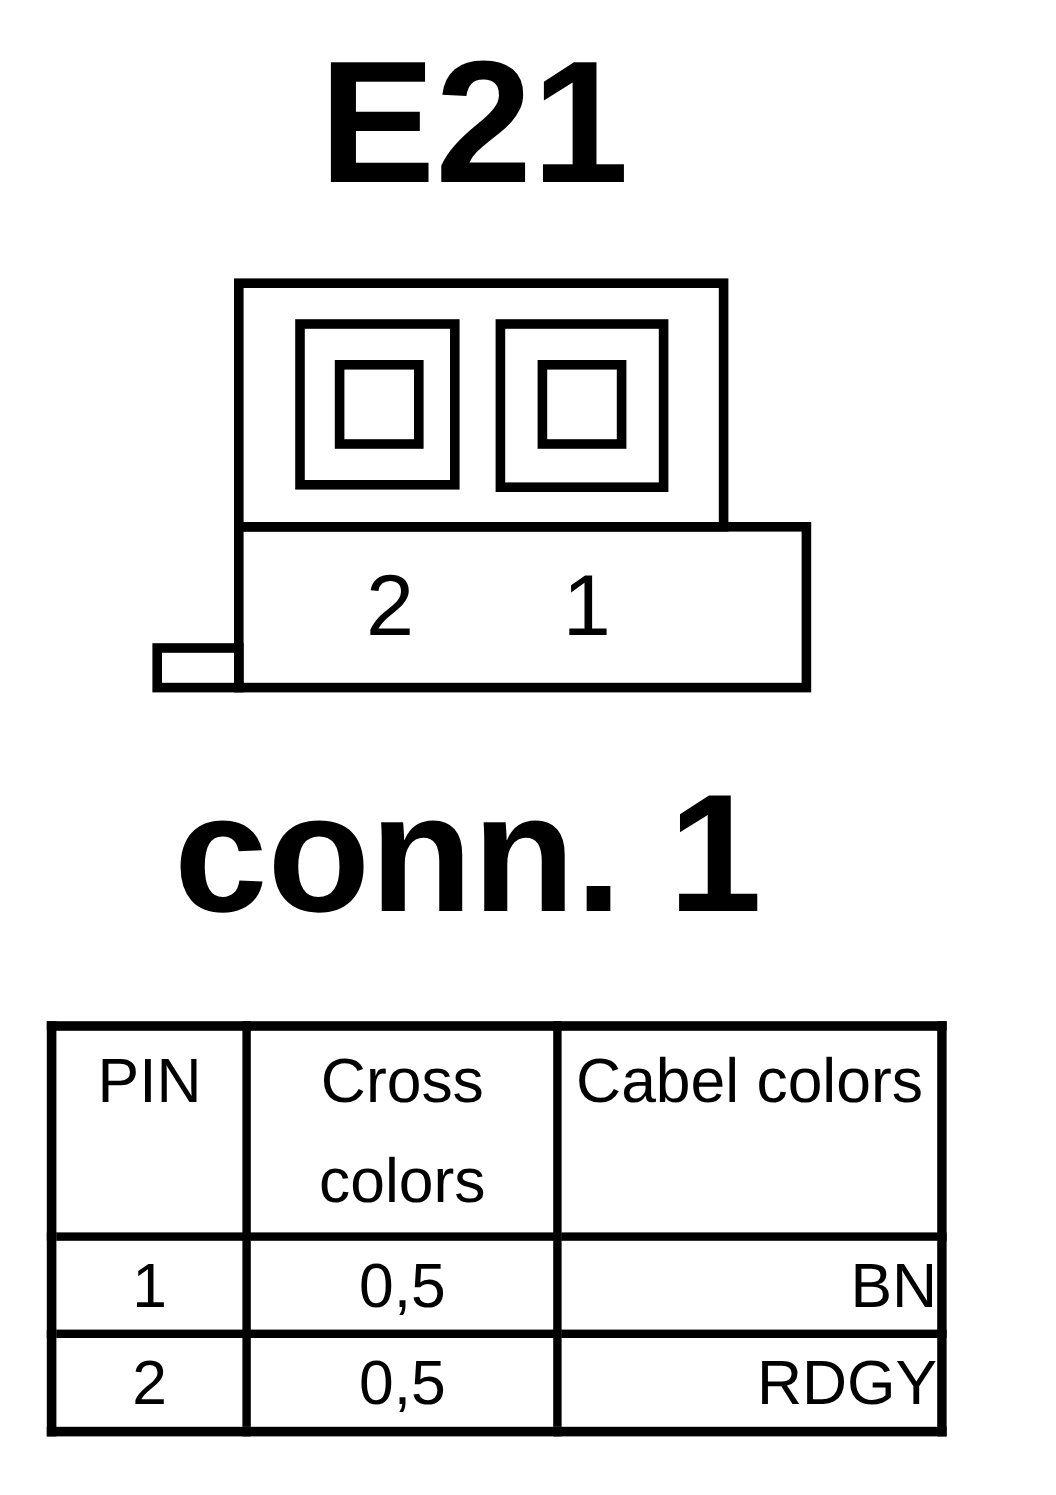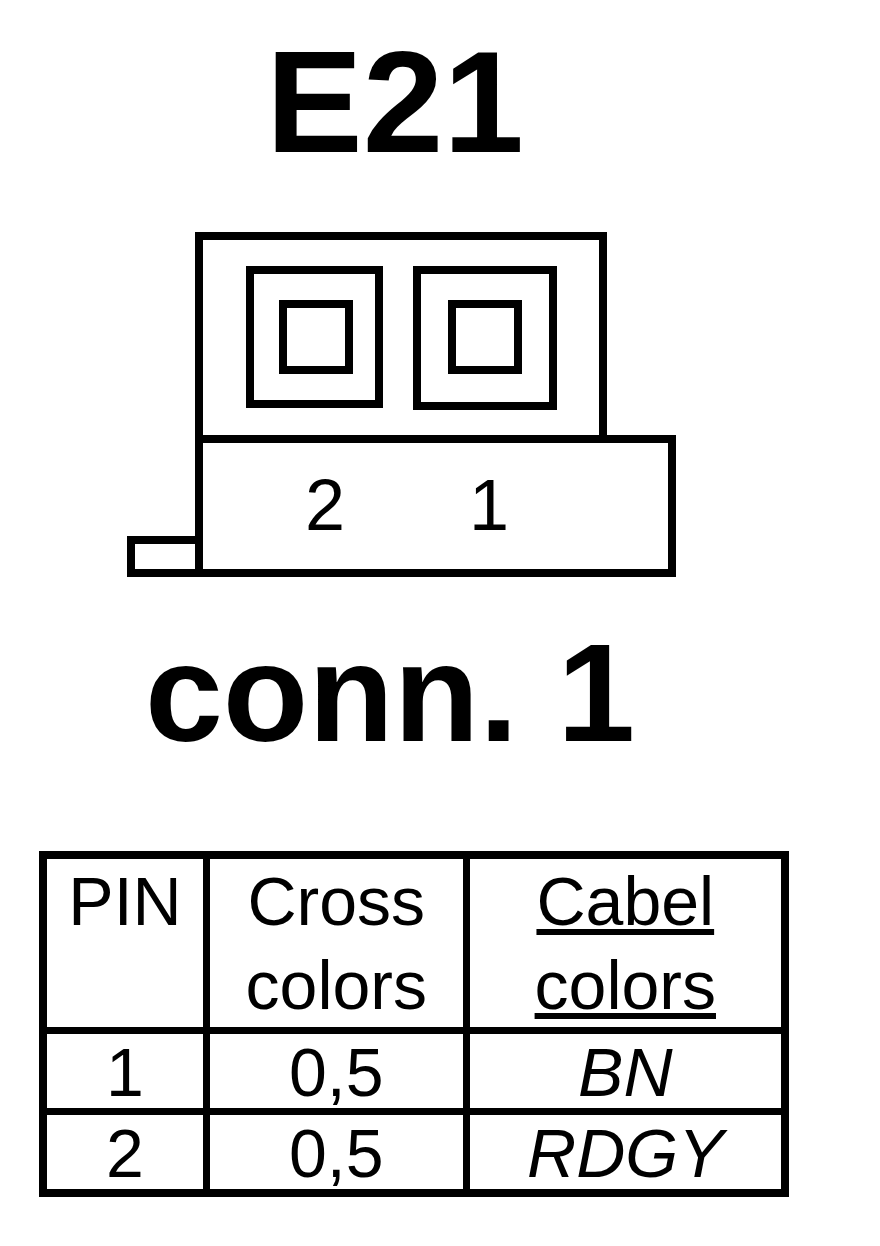--- a/index.html
+++ b/index.html
@@ -18,21 +18,21 @@
   }
   .abs { position: absolute; box-sizing: border-box; }
 
   
   .title {
     left: 195px; top: 30px; width: 400px;
     font-size: 145px; line-height: 145px; font-weight: bold;
     text-align: center; white-space: nowrap;
   }
   .conn-name {
-    left: 140px; top: 623px; width: 500px;
+    left: 140px; top: 641px; width: 500px;
     font-size: 140px; line-height: 140px; font-weight: bold;
     text-align: center; white-space: nowrap;
   }
 
   
   .rect { border: 8px solid #000000; background: transparent; }
   .upper-body { left: 195px; top: 232px; width: 412px; height: 211px; }
   .lower-body { left: 195px; top: 435px; width: 481px; height: 142px; }
   .tab        { left: 127px; top: 536px; width: 76px;  height: 41px;  }
   .pin2-outer { left: 246px; top: 266px; width: 137px; height: 142px; }
@@ -48,43 +48,43 @@
   .cavity-label-1 { left: 449px; }
 
   
   table.pin-table {
     position: absolute;
     left: 39px; top: 851px;
     border-collapse: collapse;
     table-layout: fixed;
     background: #ffffff;
     border: 8px solid #000000;
-    font-size: 68px;
+    font-size: 52px;
     color: #000000;
   }
   table.pin-table th, table.pin-table td {
     border: 7px solid #000000;
     font-weight: normal;
     vertical-align: top;
     padding: 0;
     overflow: hidden;
   }
   table.pin-table th {
     line-height: 84px;
     text-align: center;
     padding-top: 0;
   }
-  th.h-colors { padding-right: 24px; text-decoration: underline; }
+  th.h-colors { padding-right: 24px; }
   tr.hdr-row  { height: 171px; }
   tr.data-row-1 { height: 78px; }
   tr.data-row-2 { height: 80px; }
   table.pin-table td { line-height: 72px; padding-top: 2px; }
   td.c-pin   { text-align: center; }
   td.c-cross { text-align: center; padding-left: 14px; }
-  td.c-color { text-align: center; padding-left: 18px; font-style: italic; }
+  td.c-color { text-align: right; padding-left: 18px; }
 </style>
 </head>
 <body>
 
 <div class="stage">
 
   <div class="abs title">E21</div>
 
   <div>
     <div class="abs rect upper-body"></div>

